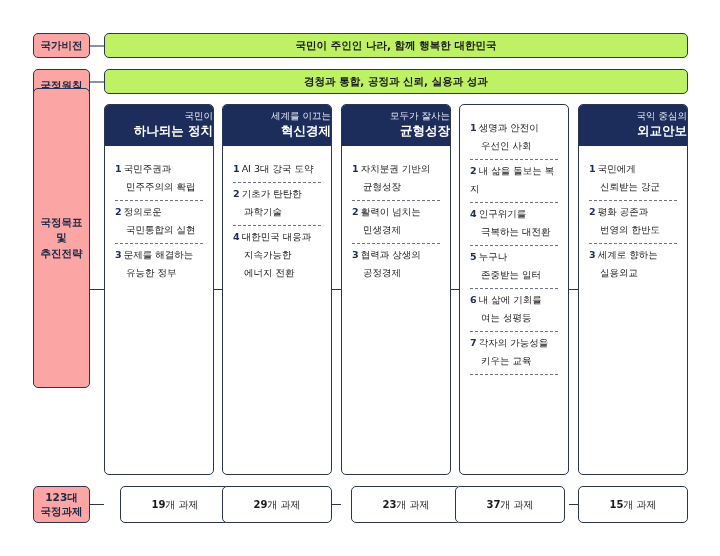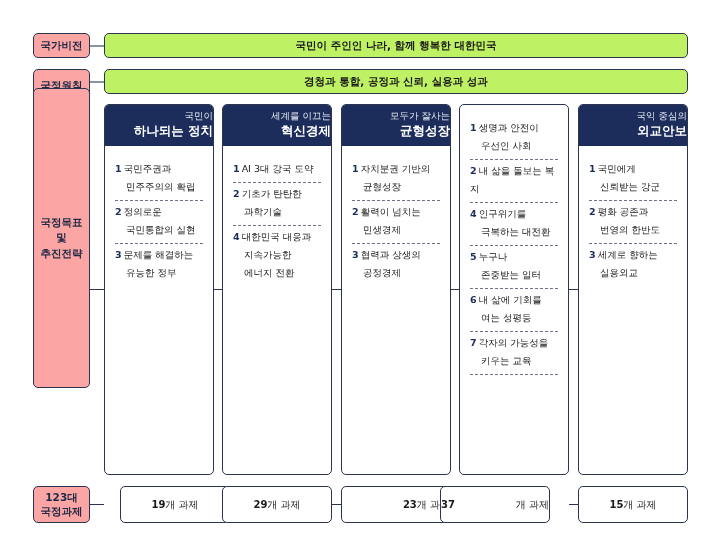--- a/index.html
+++ b/index.html
@@ -154,24 +154,24 @@
 <div class="hconn dark" style="left:569px;top:504px;width:9px;"></div>
 
 <div class="task-box" style="left:120px;">
     <b>19</b>
     <span>개 과제</span>
   </div>
 <div class="task-box" style="left:222px;">
     <b>29</b>
     <span>개 과제</span>
   </div>
-<div class="task-box" style="left:341px;justify-content:flex-end;">
+<div class="task-box" style="left:351px;">
     <b>23</b>
     <span>개 과제</span>
   </div>
-<div class="task-box" style="left:440px;justify-content:space-between;">
+<div class="task-box" style="left:455px;">
     <b>37</b>
     <span>개 과제</span>
   </div>
 <div class="task-box" style="left:578px;">
     <b>15</b>
     <span>개 과제</span>
   </div>
 
 </body></html>

